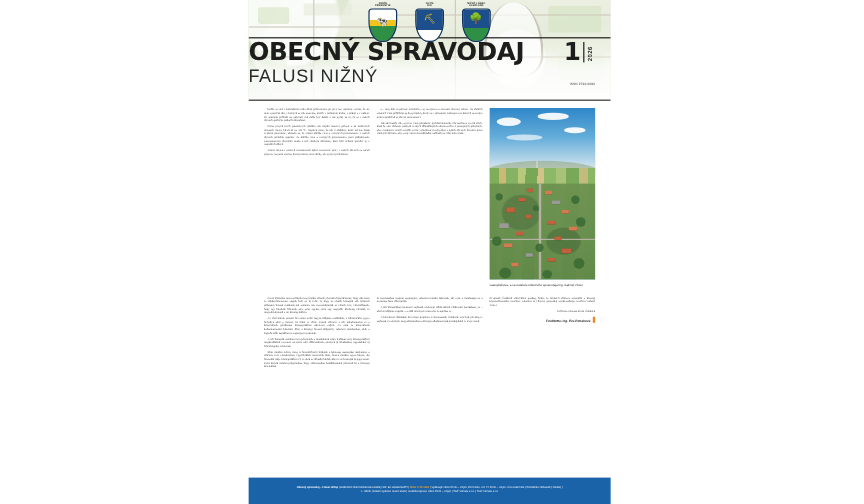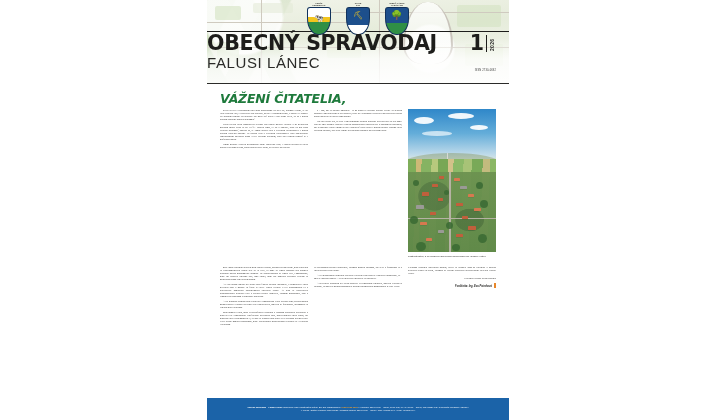--- a/index.html
+++ b/index.html
@@ -209,35 +209,34 @@
           <div class="crest-cap">NIŽNÝ LÁNEC
 ALSÓLÁNC</div>
           <div class="crest c3">
             <span class="glyph cg-tree">🌳</span>
           </div>
         </div>
       </div>
 
       <div class="title-block">
         <div class="title-main">OBECNÝ SPRAVODAJ</div>
-        <div class="title-sub">FALUSI LÁNEC</div>
+        <div class="title-sub">FALUSI NIŽNÝ</div>
       </div>
 
       <div class="issue">
         <div class="issue-num">1</div>
         <div class="issue-bar"></div>
         <div class="issue-year">2026</div>
       </div>
       <div class="issn">ISSN 2730-0692</div>
     </div>
 
     <div class="body">
 
       <div>
-        <div class="art-title sk">VÁŽENÍ ČITATELIA,</div>
         <div class="cols">
           <div class="col">
             <p class="para">keďže sa tiež v kalendárom roka 2026 prihovárame po prvý raz, úprimne veríme, že ste tieto sviatočné dni, v ktorých sa rok uzatvára, prežili v rodinnom kruhu, v pokoji a v radosti. Pri spätnom pohľade na uplynulý rok môže byť každý z nás pyšný na to, čo sa v našich obciach spoločne podarilo dosiahnuť.</p>
             <p class="para">Počas prvých troch januárových týždňov nás trápilo mrazivé počasie a na niektorých miestach mrazy klesli až na -18 °C. Napriek tomu, že ide o obdobie, ktoré od nás žiada zvýšenú pozornosť, ukázalo sa, že zimná údržba ciest a verejných priestranstiev v našich obciach prebehla úspešne. Za údržbu ciest a verejných priestranstiev patrí poďakovanie zamestnancom obecného úradu a tiež všetkým občanom, ktorí boli ochotní pomôcť aj v najťažších dňoch.</p>
             <p class="para">Zimné mesiace zároveň neznamenali úplné zastavenie prác; v našich obciach sa začali prípravy na jarnú sezónu, ktorá prinesie nové úlohy, ale aj nové príležitosti.</p>
           </div>
           <div class="col">
             <p class="para">a – tam, kde to počasie umožnilo – aj na úpravu a orezanie obecnej zelene. Na ďalších stranách Vám priblížime aj dva projekty, ktoré sa v súčasnosti realizujú a na ktorých sa svojou prácou podieľali aj obecní zamestnanci.</p>
             <p class="para">Tak ako každý rok, aj teraz Vám prinášame prehľad štatistiky obyvateľstva za rok 2025. Radi by sme občanov poskytli verných dlhodobejších ukazovateľov o postupných pohyboch, aby si nakoniec tvorili a mohli si ešte vybudovať trvalý pobyt v našich obciach. Prosíme preto všetkých občanov, aby svoje zmeny bezodkladne nahlásili na Obecnom úrade.</p>
           </div>

